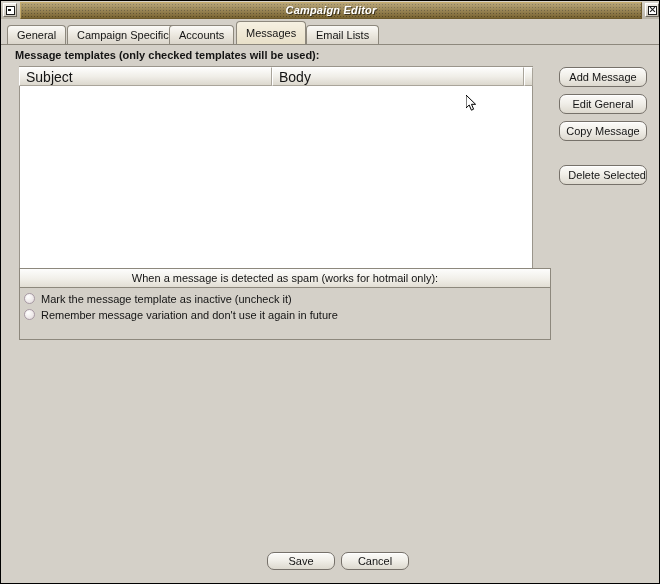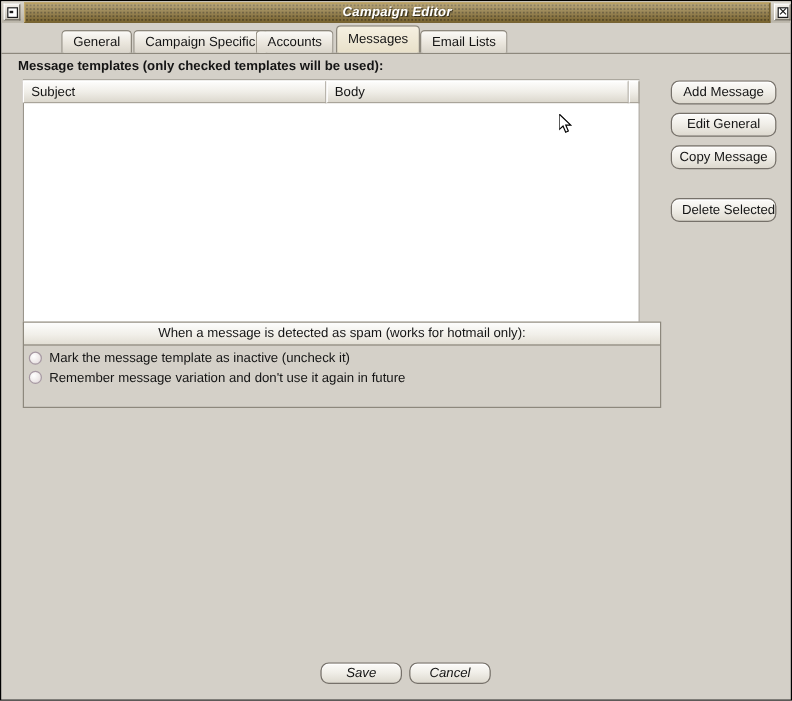--- a/index.html
+++ b/index.html
@@ -137,21 +137,20 @@
     justify-content: center;
     background: linear-gradient(to bottom, #fbfaf7 0%, #eae6dd 55%, #dad5cb 100%);
     border: 1px solid #8d887d;
     border-bottom: none;
     border-top-left-radius: 4px;
     border-top-right-radius: 4px;
     font-size: 11px;
     color: #141414;
     white-space: nowrap;
     cursor: default;
-    margin-left: 44px;
   }
   .tab.selected {
     height: 23px;
     bottom: 1px;
     background: linear-gradient(to bottom, #f6f1e2 0%, #eee7d3 60%, #e8e0c9 100%);
     border-color: #8d887d;
     z-index: 3;
     font-weight: normal;
   }
 
@@ -196,21 +195,21 @@
   .col-head {
     box-sizing: border-box;
     height: 19px;
     background: linear-gradient(to bottom, #fdfdfc 0%, #f0eee8 50%, #dcd8ce 100%);
     border: 1px solid #a9a49a;
     border-top-color: #ffffff;
     border-left-color: #ffffff;
     display: flex;
     align-items: center;
     padding-left: 6px;
-    font-size: 11px;
+    font-size: 14px;
     color: #141414;
     cursor: default;
     white-space: nowrap;
     overflow: hidden;
   }
   .col-head.subject { width: 253px; }
   .col-head.body    { width: 252px; }
   .col-head.filler  { width: 9px; padding-left: 0; }
 
   .table-body {
@@ -306,21 +305,20 @@
     color: #141414;
     white-space: nowrap;
   }
 
   
   .bottom-btn {
     position: absolute;
     top: 507px;
     width: 68px;
     height: 18px;
-    font-style: italic;
   }
   .bottom-btn.save   { left: 266px; }
   .bottom-btn.cancel { left: 340px; }
 
   
   .cursor {
     position: absolute;
     left: 465px;
     top: 94px;
     width: 12px;

